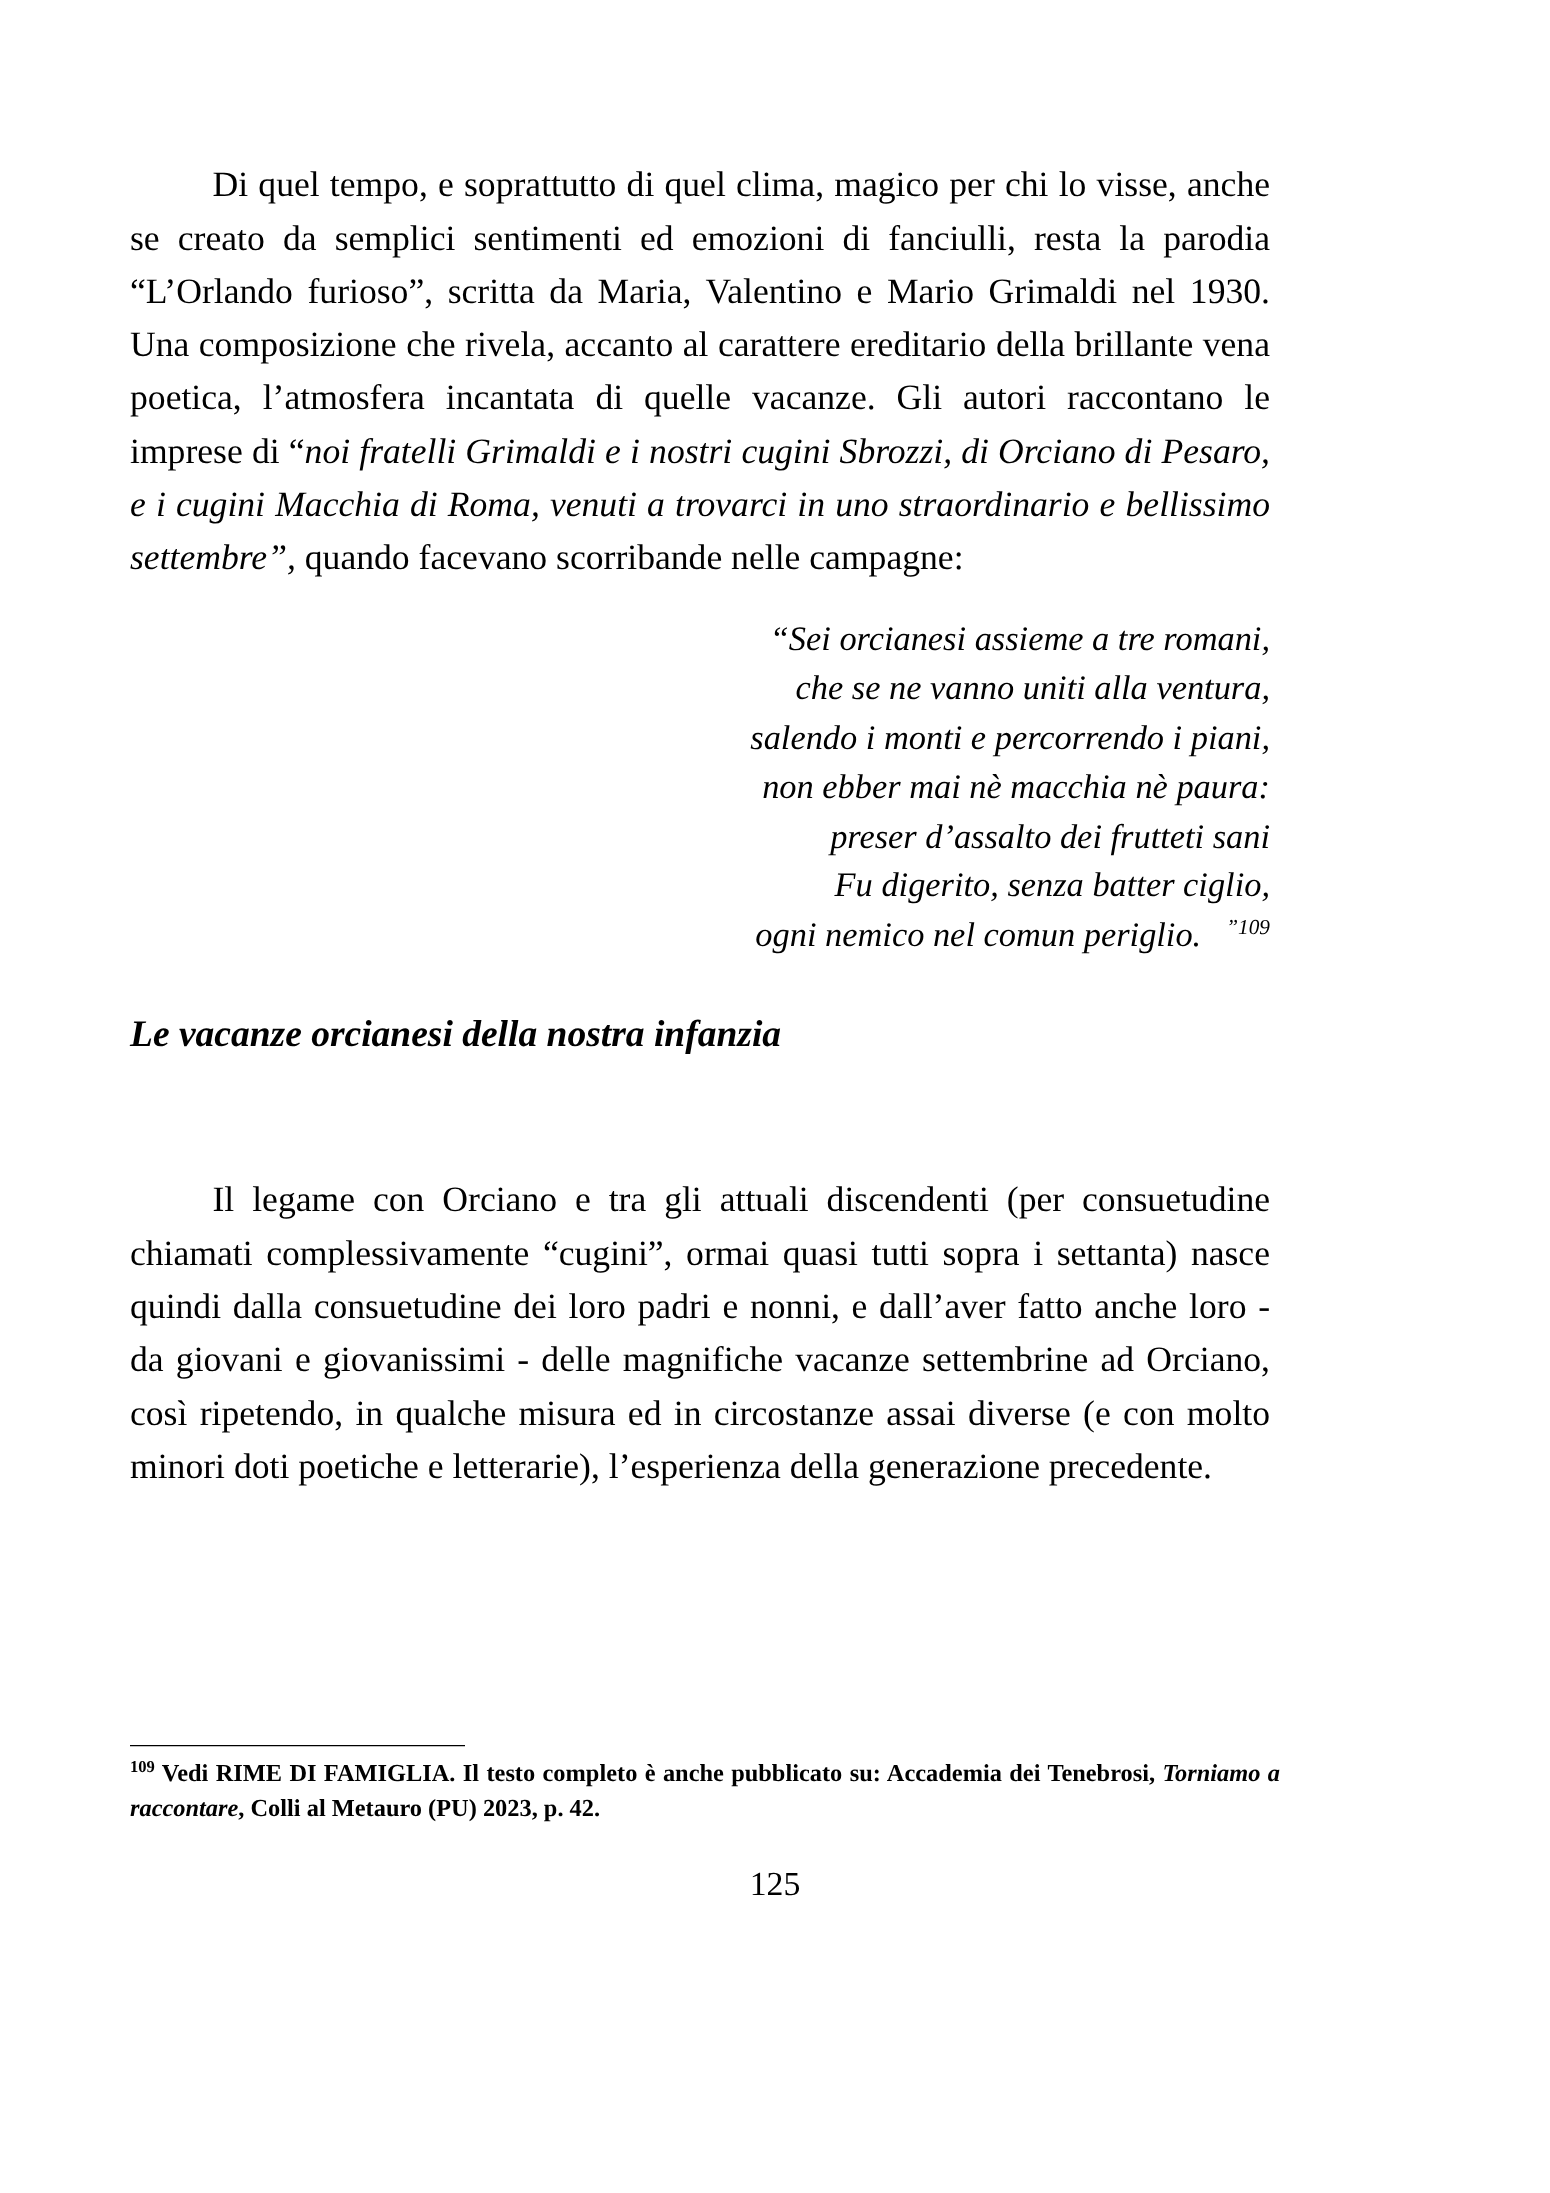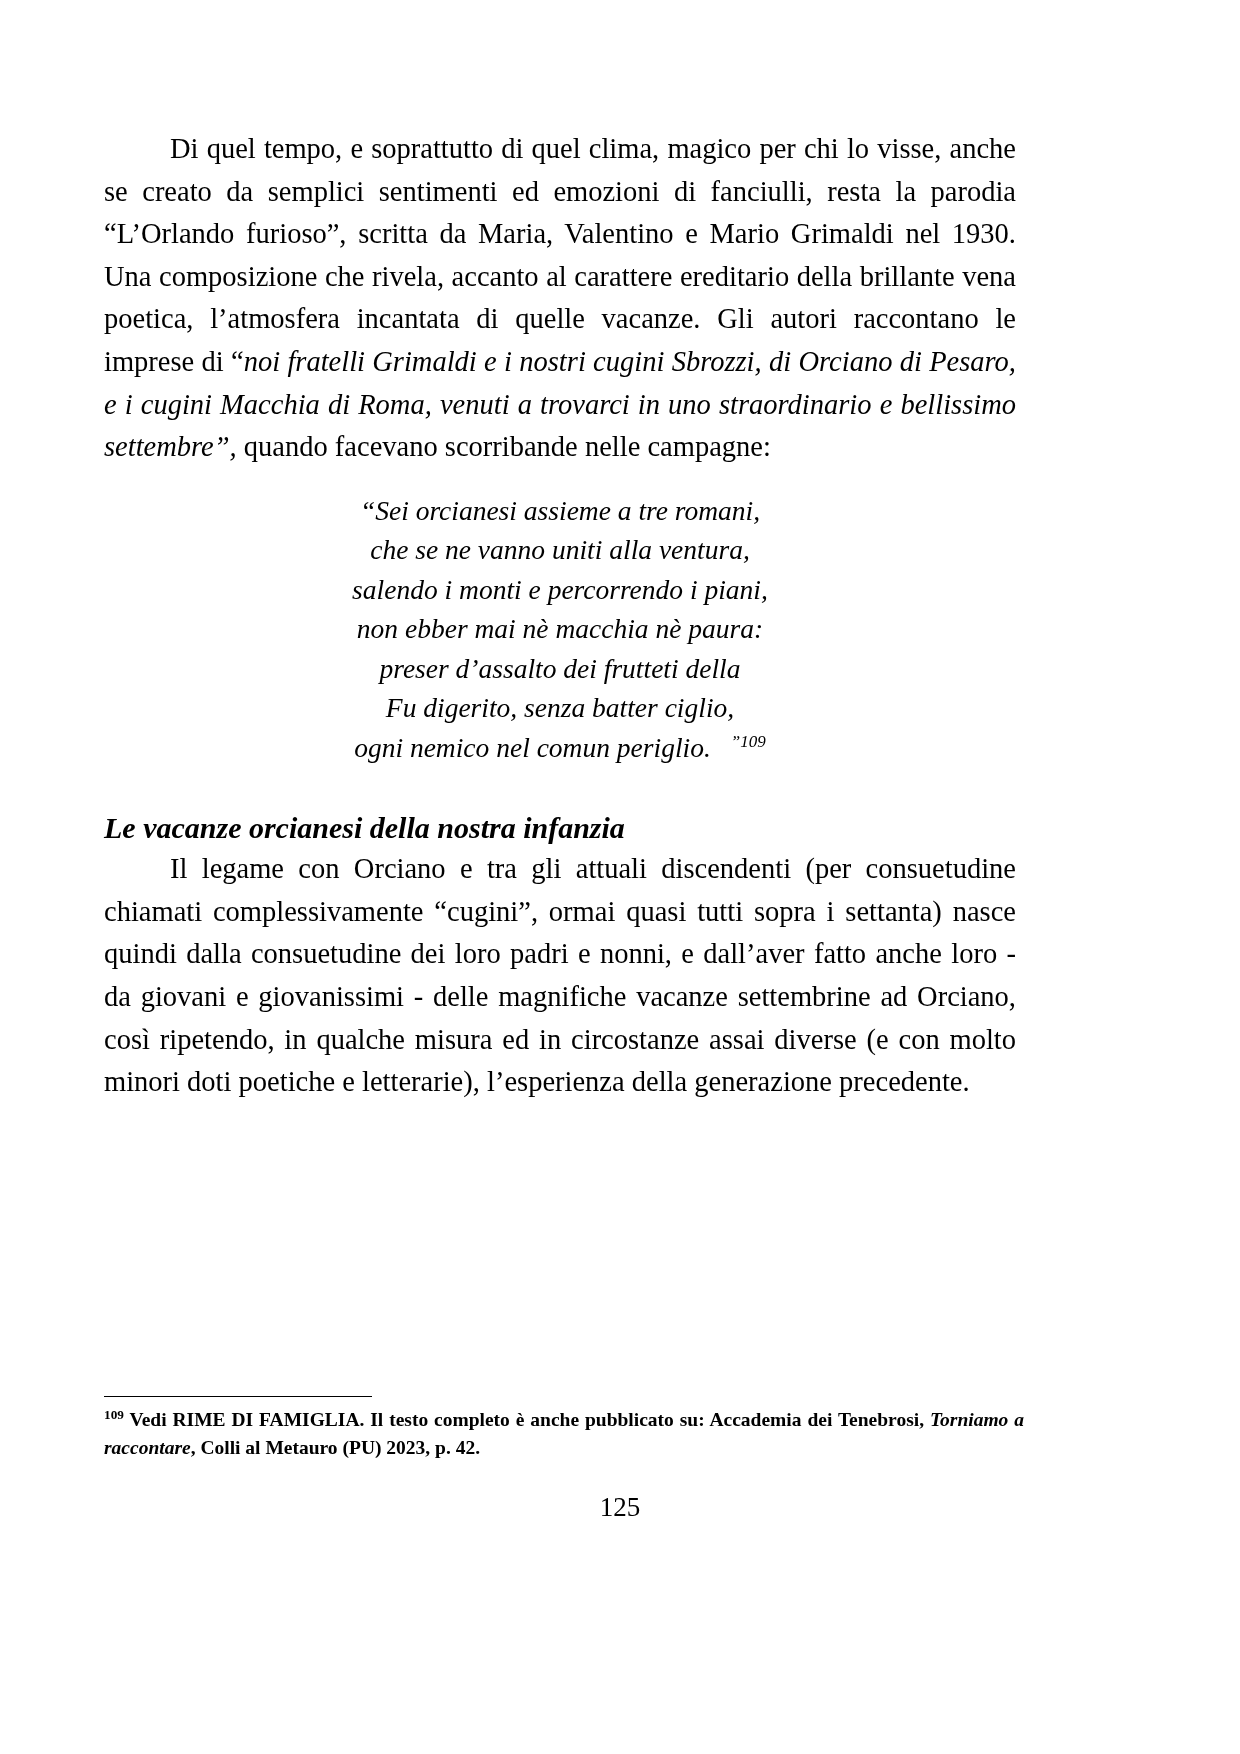--- a/index.html
+++ b/index.html
@@ -44,21 +44,21 @@
   }
   .poem {
     margin: 0;
     padding: 0;
     list-style: none;
   }
   .poem li {
     font-size: 27.5px;
     line-height: 39.5px;
     font-style: italic;
-    text-align: center;
+    text-align: right;
     white-space: pre;
   }
   .poem-block {
     margin-top: 22px;
   }
   sup.fn-ref {
     font-size: 0.62em;
     vertical-align: super;
     line-height: 0;
     font-style: italic;
@@ -70,20 +70,21 @@
     line-height: 40px;
     font-weight: bold;
     text-align: left;
     letter-spacing: 0px;
   }
   .heading-block {
     margin-top: 41px;
     font-style: italic;
   }
   .par-block-2 {
+    margin-top: 92px;
   }
   .footnote-area {
     position: absolute;
     left: 104px;
     top: 1396px;
     width: 920px;
   }
   .footnote-rule {
     width: 268px;
     height: 0;
@@ -121,21 +122,21 @@
   <div class="content">
 
     <p class="body-par"><span>Di quel tempo, e soprattutto di quel clima, magico per chi lo  visse, anche se creato da semplici sentimenti ed emozioni di fanciulli, resta la parodia “L’Orlando furioso”, scritta da Maria, Valentino e Mario Grimaldi nel 1930. Una composizione che rivela, accanto al carattere ereditario della brillante vena poetica, l’atmosfera incantata di quelle vacanze. Gli autori raccontano le imprese di “</span><span class="italic">noi fratelli Grimaldi e i nostri cugini Sbrozzi, di Orciano di Pesaro, e i cugini Macchia di Roma, venuti a trovarci in uno straordinario e bellissimo settembre”,</span><span> quando facevano scorribande nelle campagne:</span></p>
 
     <div class="poem-block">
       <ul class="poem">
         <li>“Sei orcianesi assieme a tre romani,</li>
         <li>che se ne vanno uniti alla ventura,</li>
         <li>salendo i monti e percorrendo i piani,</li>
         <li>non ebber mai nè macchia nè paura:</li>
-        <li>preser d’assalto dei frutteti della</li>
+        <li>preser d’assalto dei frutteti sani</li>
         <li>Fu digerito, senza batter ciglio,</li>
         <li><span>ogni nemico nel comun periglio.</span><sup class="fn-ref"><span>”</span><span>109</span></sup></li>
       </ul>
     </div>
 
     <div class="heading-block">
       <h2 class="section-heading">Le vacanze orcianesi della nostra infanzia</h2>
     </div>
 
     <div class="par-block-2">

